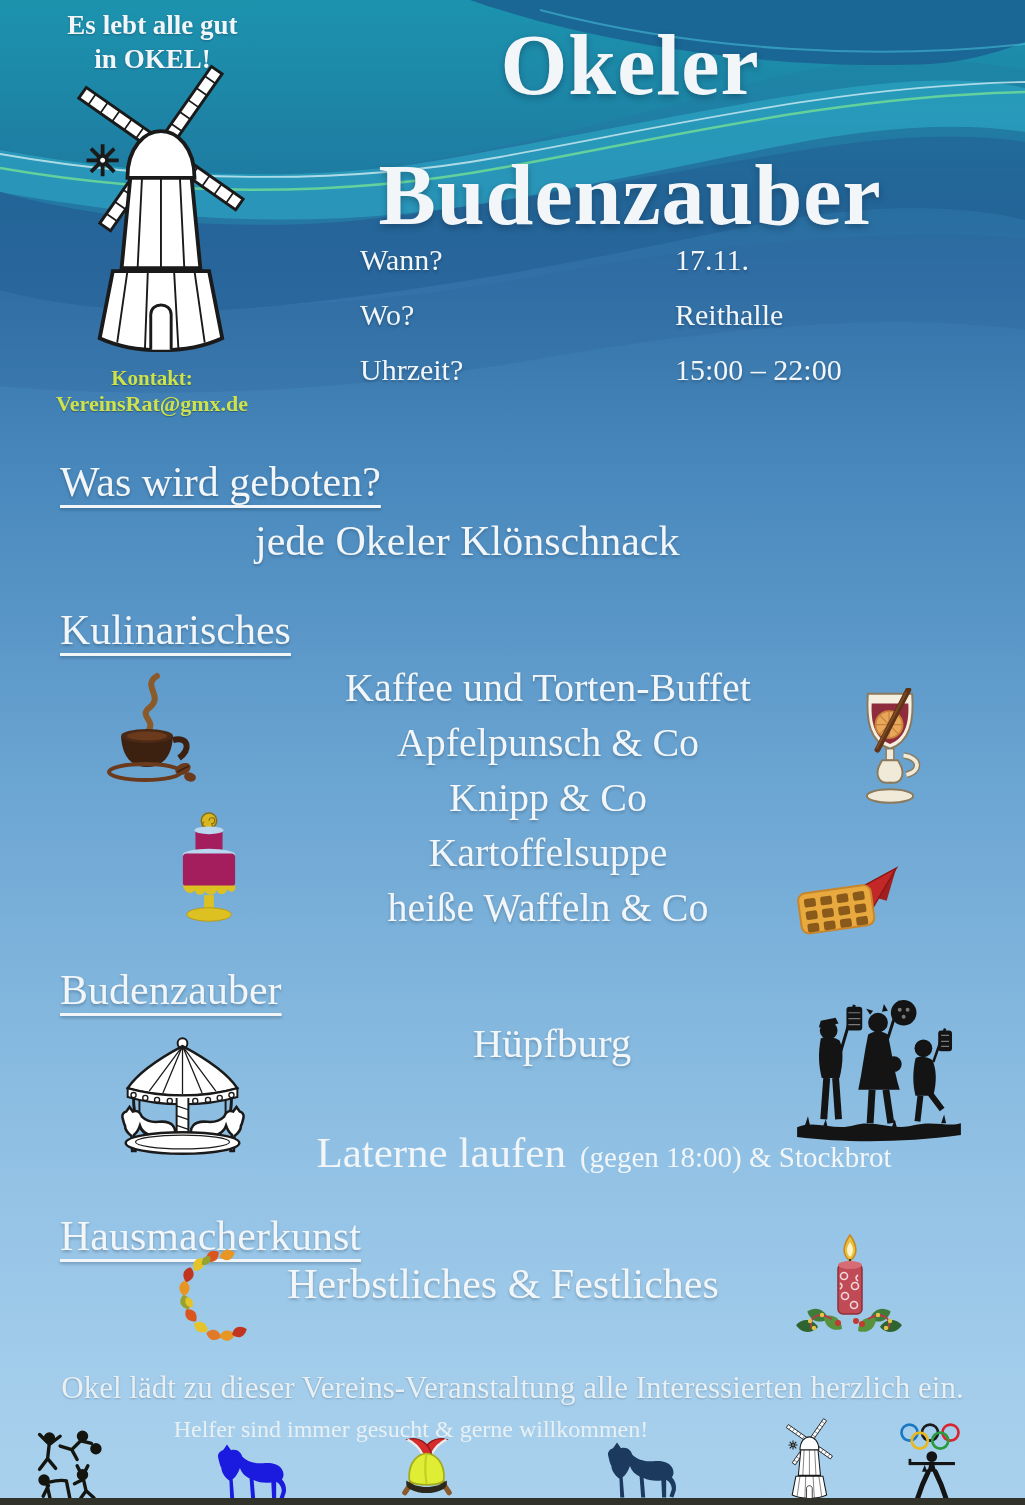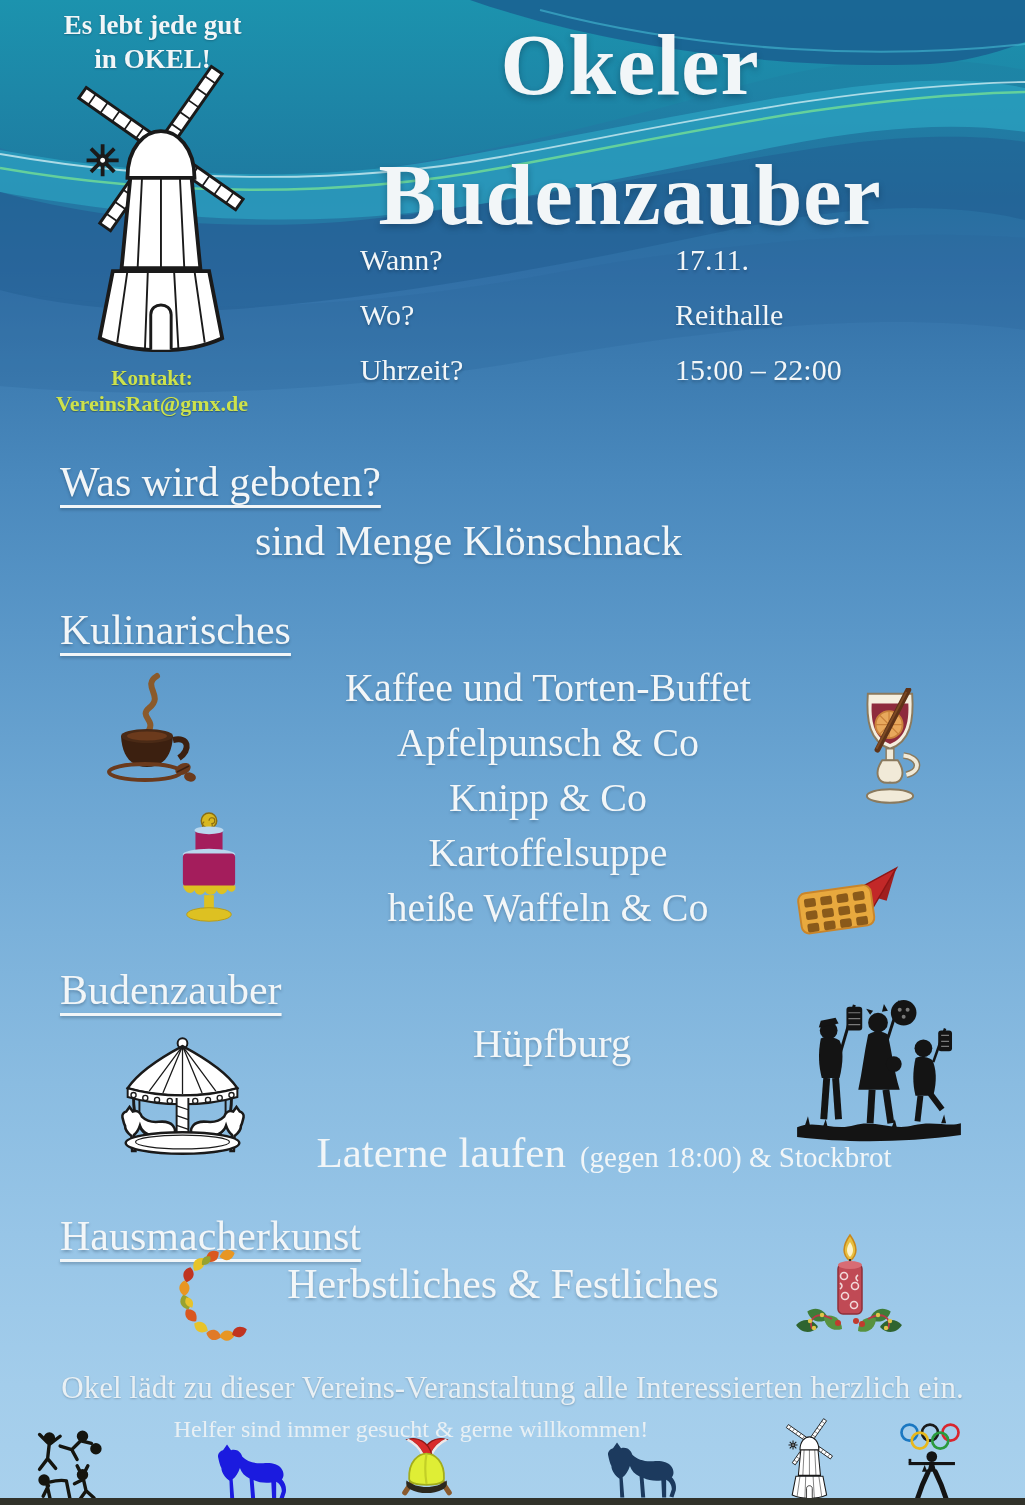--- a/index.html
+++ b/index.html
@@ -122,21 +122,21 @@
       <path d="M0,150 C140,176 300,184 440,160 C600,132 760,96 880,84 C940,78 990,80 1025,88 L1025,132 C960,122 880,126 780,146 C640,174 480,210 340,222 C200,232 80,214 0,192 Z" fill="#2ba3c2" opacity="0.72"></path>
       <path d="M0,192 C120,214 260,228 400,214 C560,198 720,160 860,142 C930,134 990,136 1025,142 L1025,220 C940,200 840,206 720,232 C560,266 380,300 220,310 C140,314 60,306 0,290 Z" fill="#1f5c8f" opacity="0.5"></path>
       <path d="M0,290 C160,318 360,310 560,272 C720,242 900,228 1025,238 L1025,330 C880,310 700,330 520,362 C340,392 160,400 0,386 Z" fill="#2a679c" opacity="0.3"></path>
       <path d="M0,168 C160,196 340,198 500,168 C680,135 840,96 1025,92" stroke="#6fdb96" stroke-width="2.5" fill="none" opacity="0.85"></path>
       <path d="M0,154 C160,182 340,186 500,157 C680,124 840,86 1025,82" stroke="#d8f2f6" stroke-width="1.8" fill="none" opacity="0.75"></path>
       <path d="M540,10 C700,52 880,60 1025,44" stroke="#49c2d8" stroke-width="2" fill="none" opacity="0.55"></path>
     </svg>
   </div>
 
   <div class="abs badge">
-    <div>Es lebt jede gut</div>
+    <div>Es lebt alle gut</div>
     <div>in OKEL!</div>
   </div>
 
   <div class="abs icon windmill-big">
     <svg viewBox="0 0 120 205">
         <use href="#sym-windmill"></use>
       </svg>
   </div>
 
   <div class="abs contact">
@@ -154,21 +154,21 @@
   <div class="abs qa-row r2">
     <span class="q">Wo?</span>
     <span class="a">Reithalle</span>
   </div>
   <div class="abs qa-row r3">
     <span class="q">Uhrzeit?</span>
     <span class="a">15:00 – 22:00</span>
   </div>
 
   <div class="abs heading h-offer">Was wird geboten?</div>
-  <div class="abs line offer-item">sind Menge Klönschnack</div>
+  <div class="abs line offer-item">jede Okeler Klönschnack</div>
 
   <div class="abs heading h-culinary">Kulinarisches</div>
   <div class="abs culinary-list">
     <div class="line">Kaffee und Torten-Buffet</div>
     <div class="line">Apfelpunsch &amp; Co</div>
     <div class="line">Knipp &amp; Co</div>
     <div class="line">Kartoffelsuppe</div>
     <div class="line">heiße Waffeln &amp; Co</div>
   </div>
 

